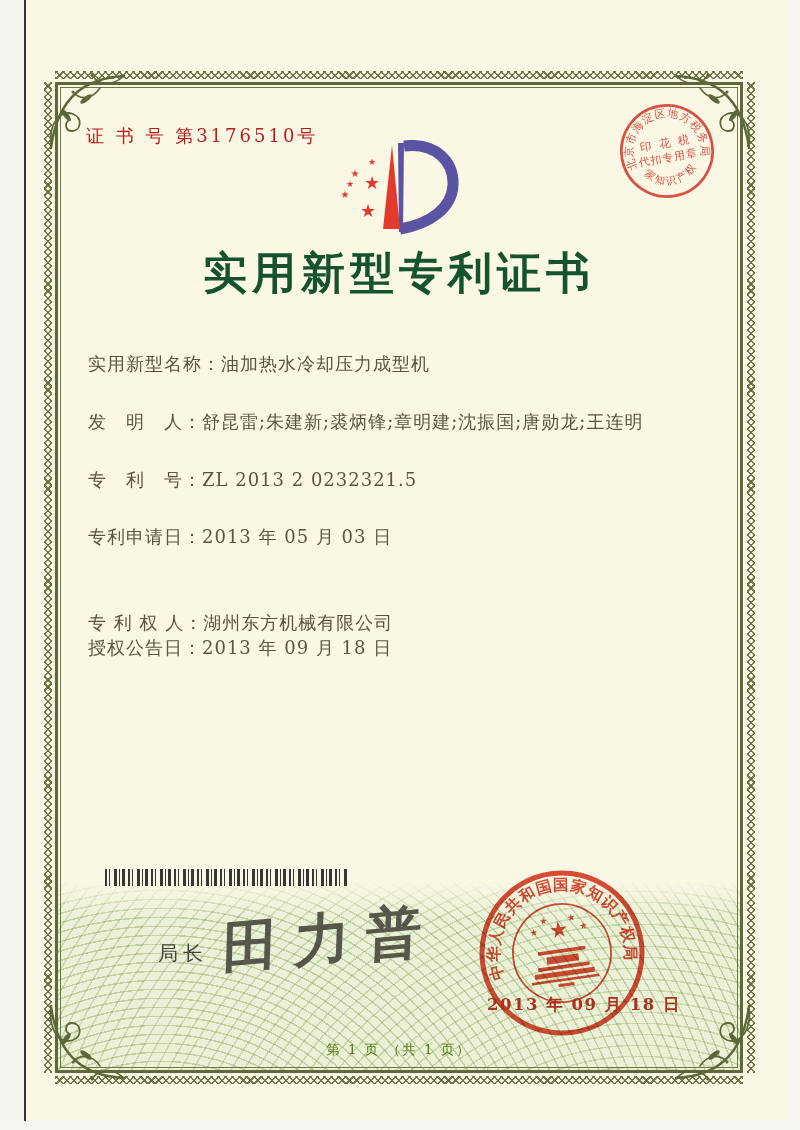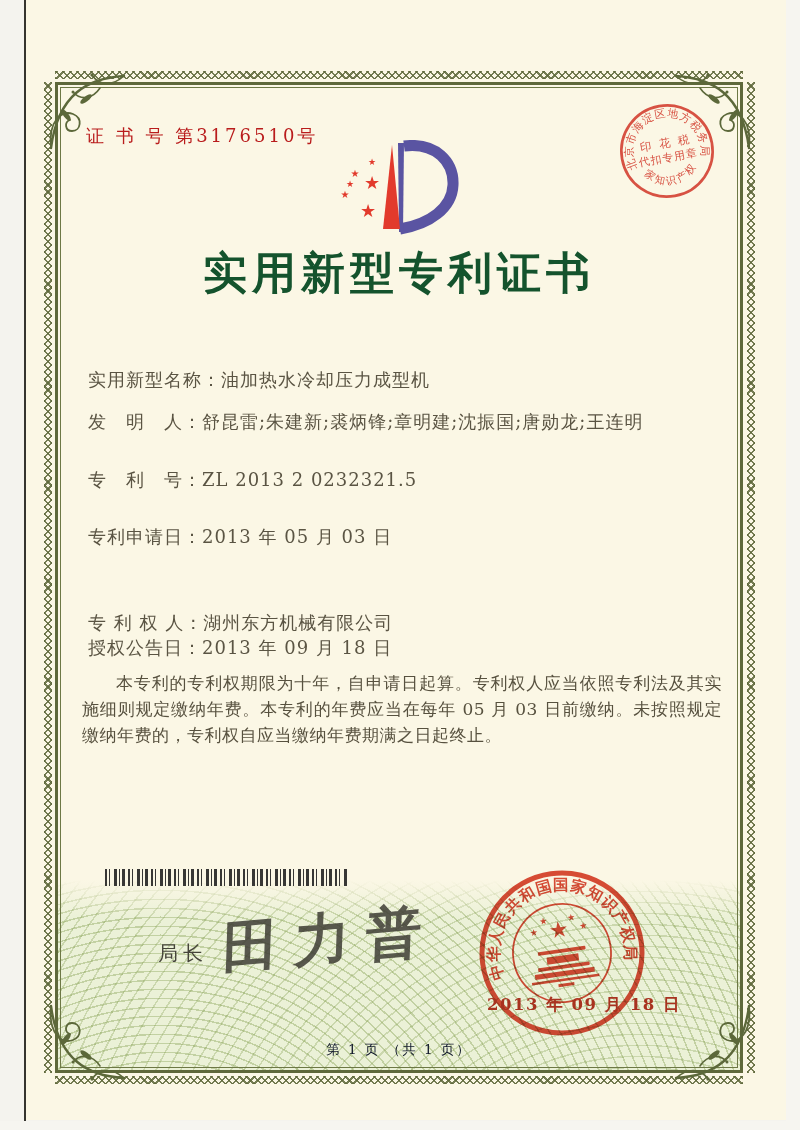--- a/index.html
+++ b/index.html
@@ -41,21 +41,21 @@
   .cert-no{position:absolute;left:86px;top:124px;font-size:18px;letter-spacing:3px;
            color:#b91c1c;z-index:2;}
   .title{position:absolute;left:55px;top:244px;width:688px;text-align:center;
          font-size:44px;font-weight:600;letter-spacing:5px;color:#14532d;z-index:2;}
   .field-row{position:absolute;left:88px;font-size:18px;color:#5a5443;letter-spacing:1px;
              z-index:2;white-space:nowrap;}
   .paragraphs{position:absolute;left:82px;top:670px;width:640px;z-index:2;}
   .paragraphs p{margin:0;text-indent:2em;font-size:17px;line-height:26px;color:#57513f;
                 text-align:justify;letter-spacing:.5px;}
   .footer-page{position:absolute;left:55px;top:1041px;width:688px;text-align:center;
-               font-size:13.5px;letter-spacing:2px;color:#0f172a;z-index:2;}
+               font-size:13.5px;letter-spacing:2px;color:#4d7c0f;z-index:2;}
 
   
   .barcode{position:absolute;left:105px;top:869px;width:244px;height:17px;z-index:2;opacity:.88;
     background:repeating-linear-gradient(90deg,
       #1d1d1d 0 2px, transparent 2px 4px,
       #1d1d1d 4px 5px, transparent 5px 9px,
       #1d1d1d 9px 12px, transparent 12px 14px,
       #1d1d1d 14px 15px, transparent 15px 17px,
       #1d1d1d 17px 20px, transparent 20px 23px);}
 
@@ -173,41 +173,40 @@
   </text>
   <text font-size="10" fill="#d8453a" letter-spacing="2">
     <textPath href="#arcTB" startOffset="50%" text-anchor="middle">国家知识产权局</textPath>
   </text>
   <text x="55" y="51" text-anchor="middle" font-size="11" fill="#d8453a" letter-spacing="2">印 花 税</text>
   <text x="55" y="65" text-anchor="middle" font-size="10.5" fill="#d8453a" letter-spacing="1">代扣专用章</text>
 </svg>
 
 <div class="title">实用新型专利证书</div>
 
-<div class="field-row" style="top:368px">
+<div class="field-row" style="top:352px">
   <span>实用新型名称：</span><span>油加热水冷却压力成型机</span>
 </div>
 <div class="field-row" style="top:410px">
   <span>发　明　人：</span><span>舒昆雷;朱建新;裘炳锋;章明建;沈振国;唐勋龙;王连明</span>
 </div>
 <div class="field-row" style="top:468px">
   <span>专　利　号：</span><span>ZL 2013 2 0232321.5</span>
 </div>
 <div class="field-row" style="top:525px">
   <span>专利申请日：</span><span>2013 年 05 月 03 日</span>
 </div>
 <div class="field-row" style="top:611px">
   <span>专 利 权 人：</span><span>湖州东方机械有限公司</span>
 </div>
 <div class="field-row" style="top:636px">
   <span>授权公告日：</span><span>2013 年 09 月 18 日</span>
 </div>
 
 <div class="paragraphs">
-  <p>本专利的专利权期限为十年，自申请日起算。专利权人应当依照专利法及其实施细则规定缴纳年费。本专利的年费应当在每年 05 月 03 日前缴纳。未按照规定缴纳年费的，专利权自应当缴纳年费期满之日起终止。</p>
 </div>
 
 <div class="barcode"></div>
 
 <div class="sig-title">局长</div>
 <div class="sig-name">田力普</div>
 
 <svg class="bottom-seal" width="176" height="176" viewBox="0 0 176 176">
   <defs>
     <path id="arcBR" d="M33.4,119.5 A63,63 0 1 1 142.6,119.5" fill="none"></path>

